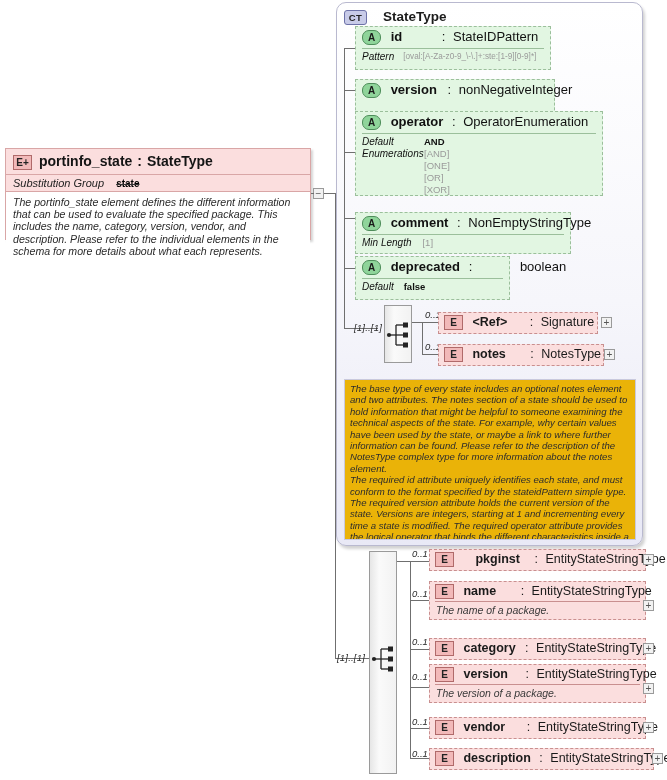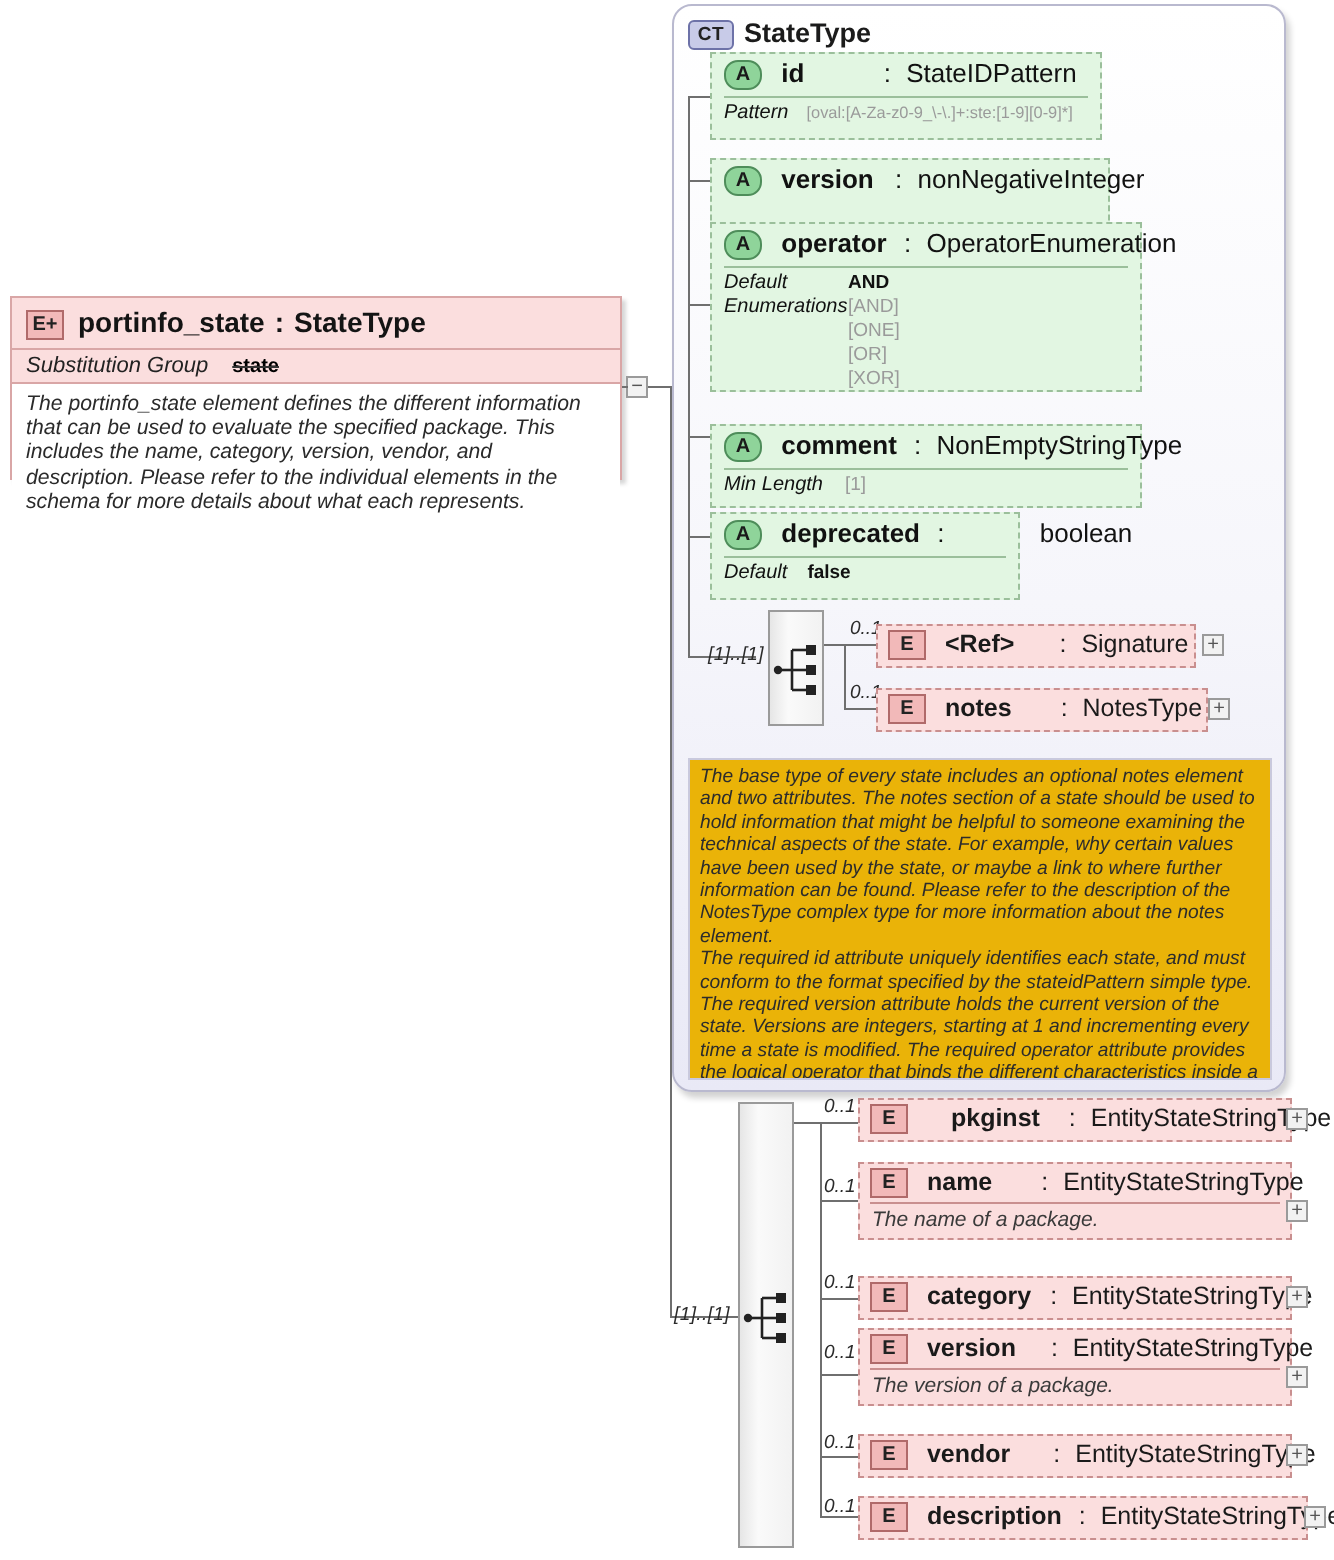--- a/index.html
+++ b/index.html
@@ -53,21 +53,21 @@
   .facet-v{color:#111;font-weight:bold;font-size:9.5px;}
   .facet-v.dim{color:#9a9a9a;font-weight:normal;}
 
   
   .ct-outer{
     background:linear-gradient(180deg,#ffffff 0%,#f6f6fb 55%,#e9e9f6 100%);
     border:1px solid #b9b9cf;border-radius:10px;
     box-shadow:2px 3px 3px rgba(0,0,0,.18);
   }
   .ct-head{padding:6px 0 0 7px;font-size:13.5px;font-weight:bold;color:#1b1b1b;}
-  .ct-head .icon-CT{margin-right:5px;}
+  .ct-head .icon-CT{margin-right:16px;}
 
   
   .root{
     background:#fbdede;border:1px solid #d9a6a6;
     box-shadow:2px 2px 2px rgba(0,0,0,.16);
   }
   .root-title{padding:4px 8px 4px 7px;font-size:14px;font-weight:bold;color:#141414;}
   .root-title .icon-E{margin-right:7px;}
   .root-sub{
     border-top:1px solid #d9a6a6;padding:2px 8px 2px 7px;font-size:11px;
@@ -155,21 +155,21 @@
 
 <div class="abs at" style="left:355px;top:79px;width:200px;height:36px;">
   <div class="at-title">
     <span class="icon-badge icon-A">A</span>
     <span class="nm" style="margin-left:6px;">version</span>
     <span style="margin-left:7px;">:</span>
     <span style="margin-left:4px;">nonNegativeInteger</span>
   </div>
 </div>
 
-<div class="abs at" style="left:355px;top:111px;width:216px;height:85px;">
+<div class="abs at" style="left:355px;top:111px;width:248px;height:85px;">
   <div class="at-title">
     <span class="icon-badge icon-A">A</span>
     <span class="nm" style="margin-left:6px;">operator</span>
     <span style="margin-left:5px;">:</span>
     <span style="margin-left:4px;">OperatorEnumeration</span>
   </div>
   <div class="at-facets">
     <div class="facet-row">
       <span class="facet-k" style="width:62px;display:inline-block;">Default</span>
       <span class="facet-v">AND</span>

